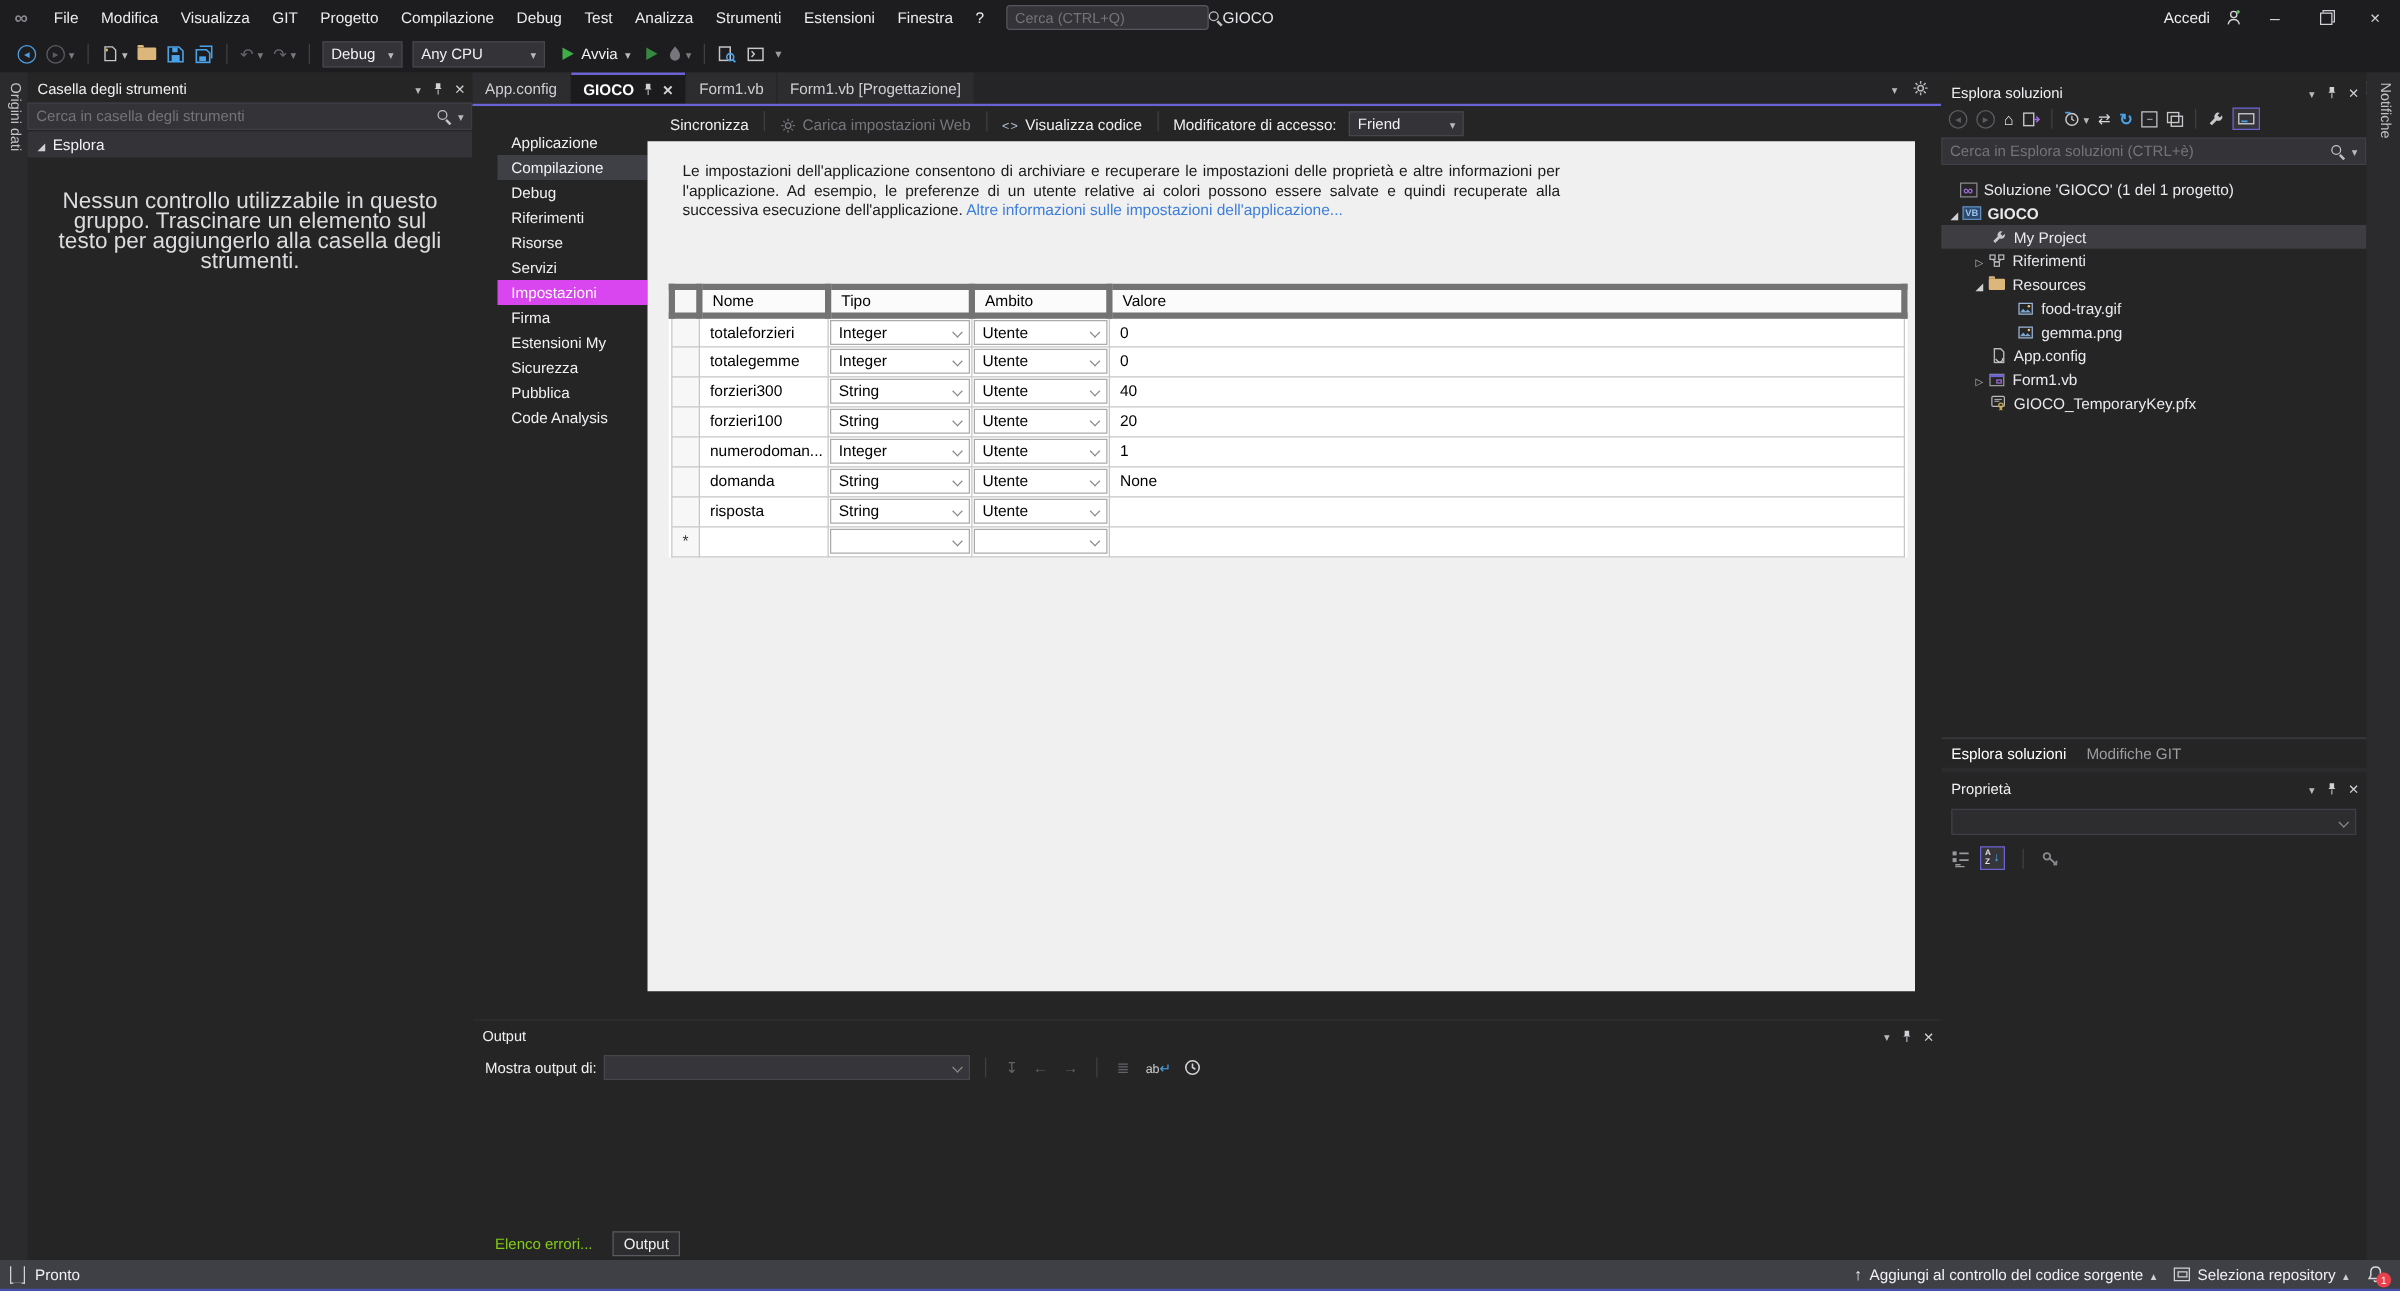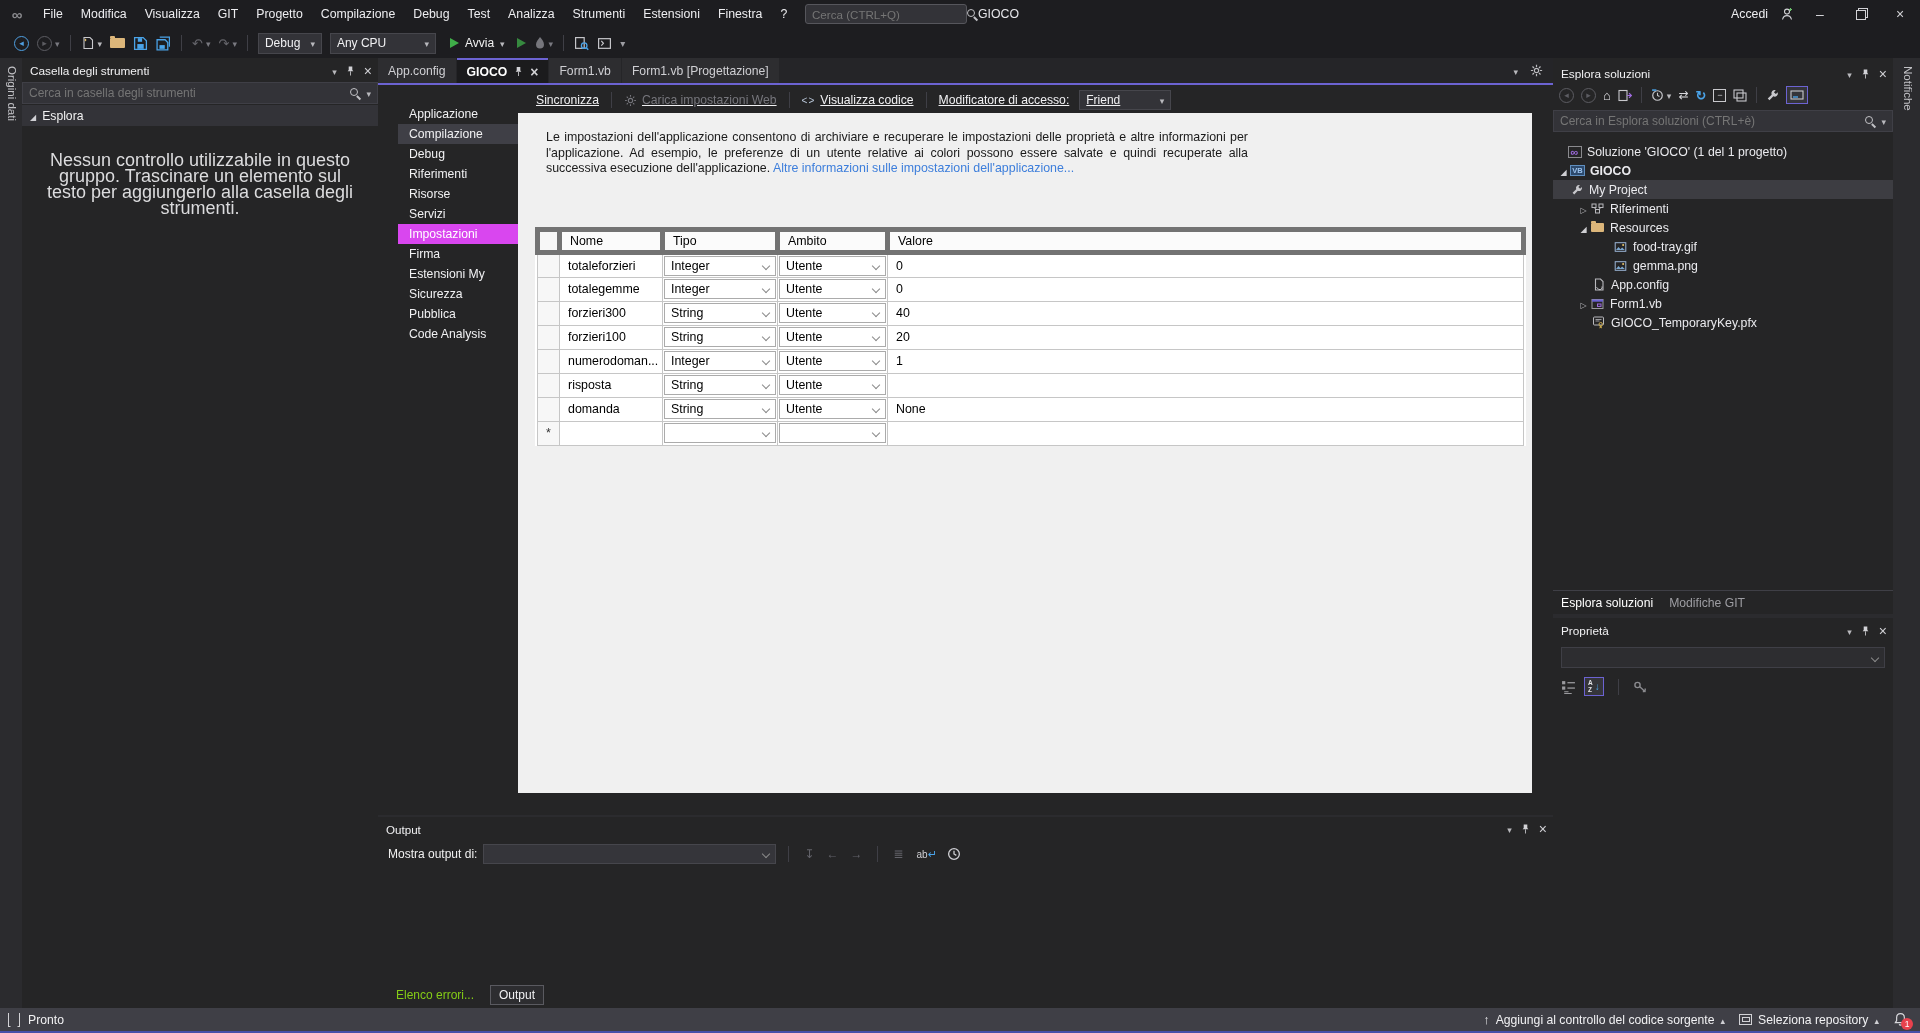--- a/index.html
+++ b/index.html
@@ -86,21 +86,21 @@
   #tabbar-right { position:absolute; right:10px; top:0; height:25px; display:flex; align-items:center; gap:12px; }
   #purple-line { position:absolute; left:0; top:25px; width:100%; height:2px; background:#6c63d2; }
 
   #designer { position:absolute; left:0; top:27px; width:100%; height:730px; background:#252526; }
   #settings-nav { position:absolute; left:20px; top:19px; width:120px; }
   .nav-item { height:20px; line-height:20px; padding-left:11px; color:#f1f1f3; font-size:12.2px; position:relative; }
   .nav-item.hover { background:#3f3f46; }
   .nav-item.selected { background:#d946ef; color:#ffffff; }
   .nav-item.selected:after { content:""; position:absolute; right:-9px; top:0; border-top:10px solid transparent; border-bottom:10px solid transparent; border-left:9px solid #4b43b8; }
 
-  #settings-toolbar { position:absolute; left:152px; top:4px; height:22px; display:flex; align-items:center; color:#f1f1f3; font-size:12.2px;text-decoration:underline; }
+  #settings-toolbar { position:absolute; left:152px; top:4px; height:22px; display:flex; color:#f1f1f3; font-size:12.2px; }
   .st-item { display:flex; align-items:center; gap:5px; padding:0 6px; }
   .st-item.disabled { color:#76767c; }
   #access-dd { width:92px; height:20px; margin-left:4px; }
 
   #light { position:absolute; left:140px; top:28px; right:21px; bottom:22px; background:#f0f0f0; color:#161616; }
   #desc { margin:17px 0 0 28px; width:702px; font-size:12.4px; line-height:15.5px; text-align:justify; color:#1a1a1a; }
   #desc a { color:#3d7edb; text-decoration:none; }
 
   #grid { margin:50px 0 0 17px; border-collapse:collapse; table-layout:fixed; width:991px; background:#ffffff; border:1px solid #404040; font-size:12.4px; }
   #grid th { font-weight:normal; text-align:left; padding:0 0 0 8px; height:23px; border:5px solid #737373; color:#000; background:#fbfbfb; }
@@ -504,51 +504,51 @@
           <td>
                 <div class="combo">
                   <span>Utente</span>
                   <span class="chev"></span>
                 </div>
               </td>
           <td class="txtcell">1</td>
         </tr>
         <tr>
           <td class="rowhdr"></td>
-          <td class="txtcell">risposta</td>
+          <td class="txtcell">domanda</td>
           <td>
                 <div class="combo">
                   <span>String</span>
                   <span class="chev"></span>
                 </div>
               </td>
           <td>
                 <div class="combo">
                   <span>Utente</span>
                   <span class="chev"></span>
                 </div>
               </td>
-          <td class="txtcell"></td>
+          <td class="txtcell">None</td>
         </tr>
         <tr>
           <td class="rowhdr"></td>
-          <td class="txtcell">domanda</td>
+          <td class="txtcell">risposta</td>
           <td>
                 <div class="combo">
                   <span>String</span>
                   <span class="chev"></span>
                 </div>
               </td>
           <td>
                 <div class="combo">
                   <span>Utente</span>
                   <span class="chev"></span>
                 </div>
               </td>
-          <td class="txtcell">None</td>
+          <td class="txtcell"></td>
         </tr>
         <tr>
           <td class="rowhdr">*</td>
           <td class="txtcell"></td>
           <td>
                 <div class="combo">
                   <span class="chev"></span>
                 </div>
               </td>
           <td>
@@ -669,21 +669,21 @@
         </span>
       <span>Soluzione 'GIOCO' (1 del 1 progetto)</span>
     </div>
     <div class="trow" style="padding-left:4px">
       <span class="exp g-exp g"></span>
       <span class="tico">
           <span class="vb-badge">VB</span>
         </span>
       <span style="font-weight:bold">GIOCO</span>
     </div>
-    <div class="trow selected" style="padding-left:16px">
+    <div class="trow selected" style="padding-left:38px">
       <span class="tico">
         <svg class="svgi" width="12" height="12" viewBox="0 0 12 12">
             <path d="M10.8 3a3 3 0 0 1-4 3.8L3.2 10.4 1.6 8.8l3.6-3.6a3 3 0 0 1 3.8-4L7.3 2.9l1.8 1.8z" fill="#c8c8cc"></path>
           </svg>
       </span>
       <span>My Project</span>
     </div>
     <div class="trow" style="padding-left:24px">
       <span class="exp g-col g"></span>
       <span class="tico">

